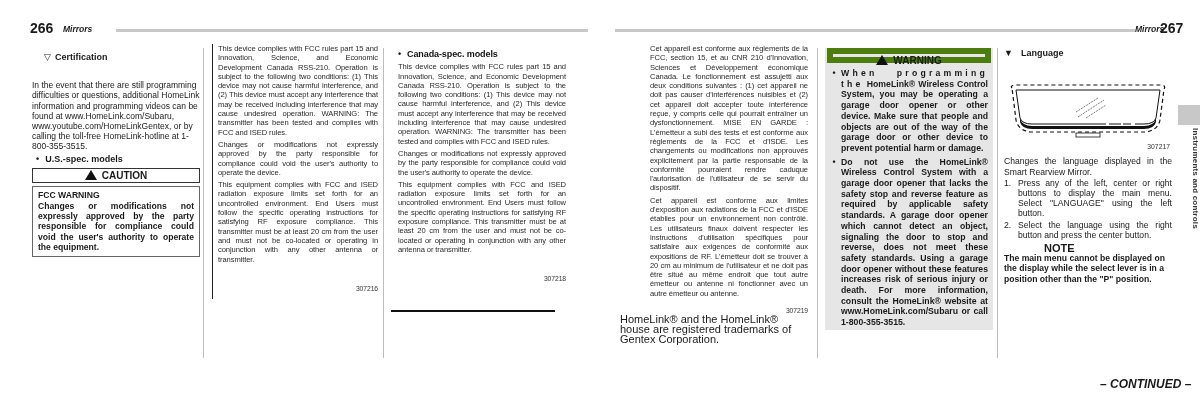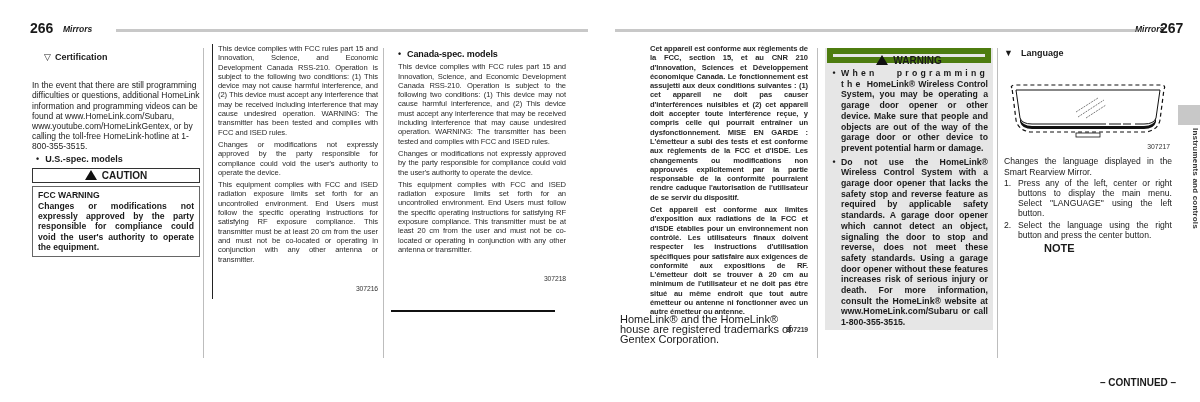--- a/index.html
+++ b/index.html
@@ -41,21 +41,21 @@
 
     
     .legal { color: #2a2a2a; font-size: 7.6px; line-height: 9.3px; text-align: justify; letter-spacing: -0.1px; }
     .legal p { margin-bottom: 3px; }
     .c2 { left: 212px; top: 44px; width: 166px; border-left: 1.5px solid #222; padding-left: 5px; height: 255px; }
     .c3 { left: 391px; top: 50px; width: 168px; margin-left: 7px; }
     .c3 .canada-head { font-weight: bold; font-size: 9px; color: #111; margin-bottom: 3px; }
     .c3 .canada-head .dot { margin-left: 0; margin-right: 6px; }
     .c3-rule { position: absolute; left: 391px; top: 310px; width: 164px; height: 1.5px; background: #111; }
     .imgref { font-size: 6.8px; text-align: right; color: #333; margin-top: 20px; }
-    .c4 { left: 650px; top: 44px; width: 158px; font-weight: bold; }
+    .c4 { left: 650px; top: 44px; width: 158px; }
     .c4 .imgref { margin-top: 8px; }
     .trademark { position: absolute; left: 620px; top: 314px; width: 190px; font-size: 11px; line-height: 10.2px; }
 
     
     .c5 { left: 825px; top: 48px; width: 168px; background: #e6e6e6; padding: 0 2px 5px 2px; height: 282px; }
     .warning-box { border: 6px solid #4d7c0f; background: #e6e6e6; height: 15px; text-align: center; font-weight: bold; font-size: 10px; line-height: 14px; margin: 0 0 5px 0; }
     .warn-item { display: flex; font-weight: bold; font-size: 8.7px; line-height: 10.7px; margin-bottom: 3px; }
     .warn-item .dot { width: 14px; flex: 0 0 14px; text-align: center; }
     .warn-item .txt { text-align: justify; flex: 1; padding-right: 3px; }
     .wide { letter-spacing: 3.2px; }
@@ -66,21 +66,21 @@
     .lang-head .tri { margin-right: 8px; }
     .mirror-svg { display: block; margin-left: 2px; }
     .img-num { font-size: 6.8px; text-align: right; color: #333; margin: 0 0 4px 0; padding-right: 2px; }
     .lang-desc { font-size: 8.6px; line-height: 10.2px; text-align: justify; margin-bottom: 1px; }
     .steps { font-size: 8.6px; line-height: 10.2px; }
     .step { display: flex; margin-bottom: 1px; }
     .step .n { width: 14px; flex: 0 0 14px; }
     .step .t { flex: 1; text-align: justify; }
     .note-title { font-weight: bold; font-size: 11px; margin-top: 3px; padding-left: 40px; }
     .note-text { font-weight: bold; font-size: 8.6px; line-height: 10.2px; }
-    .continued { position: absolute; left: 1100px; top: 377px; font-weight: bold; font-size: 10px; }
+    .continued { position: absolute; left: 1100px; top: 377px; font-weight: bold; font-style: italic; font-size: 12px; }
 
     .side-tab { position: absolute; left: 1178px; top: 105px; width: 22px; height: 20px; background: #c8c8c8; }
     .side-text { position: absolute; left: 1176px; top: 128px; width: 24px; height: 110px; writing-mode: vertical-rl; font-size: 8px; font-weight: bold; color: #333; letter-spacing: 0.2px; }
   </style>
 </head>
 <body>
 
 <div class="page-header hdr-left">
   <span class="page-num">266</span>
   <span class="section-name">Mirrors</span>
@@ -177,18 +177,19 @@
     <div class="step">
       <span class="n">1.</span>
       <span class="t">Press any of the left, center or right buttons to display the main menu. Select "LANGUAGE" using the left button.</span>
     </div>
     <div class="step">
       <span class="n">2.</span>
       <span class="t">Select the language using the right button and press the center button.</span>
     </div>
   </div>
   <div class="note-title">NOTE</div>
+  <div class="note-text">The main menu cannot be displayed on the display while the select lever is in a position other than the "P" position.</div>
 </div>
 
 <div class="continued">– CONTINUED –</div>
 
 <div class="side-tab"></div>
 <div class="side-text">Instruments and controls</div>
 
 </body></html>

